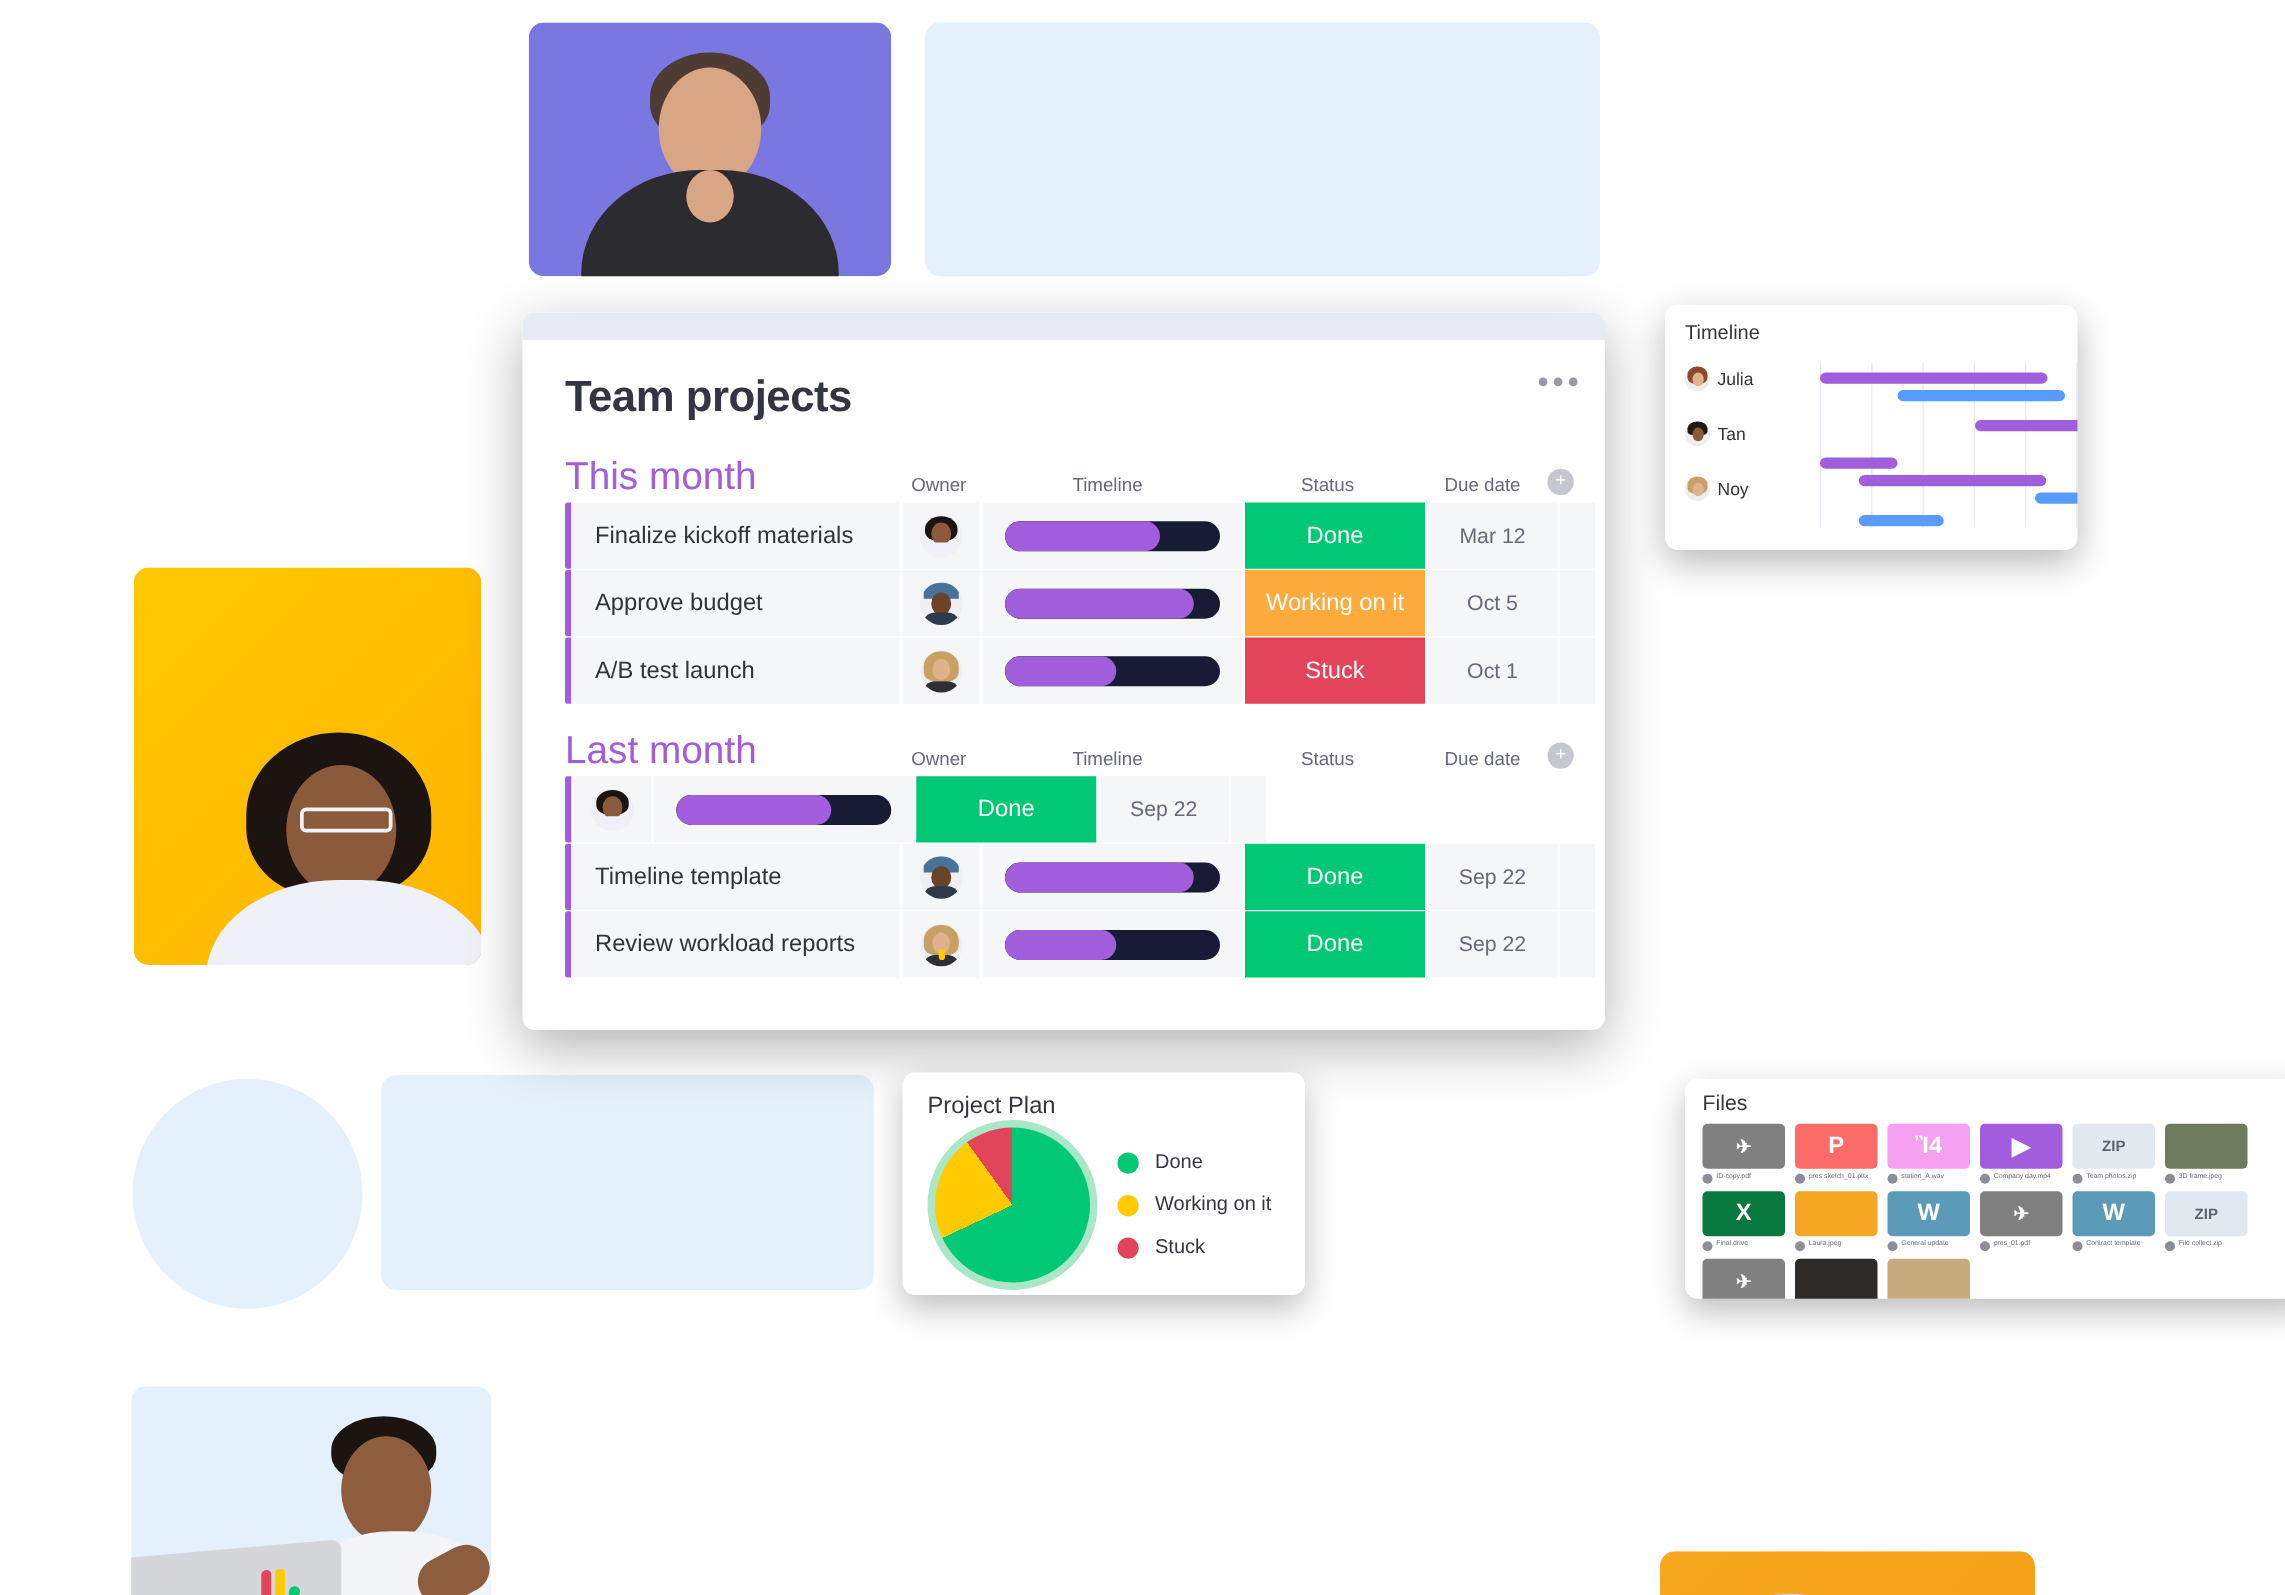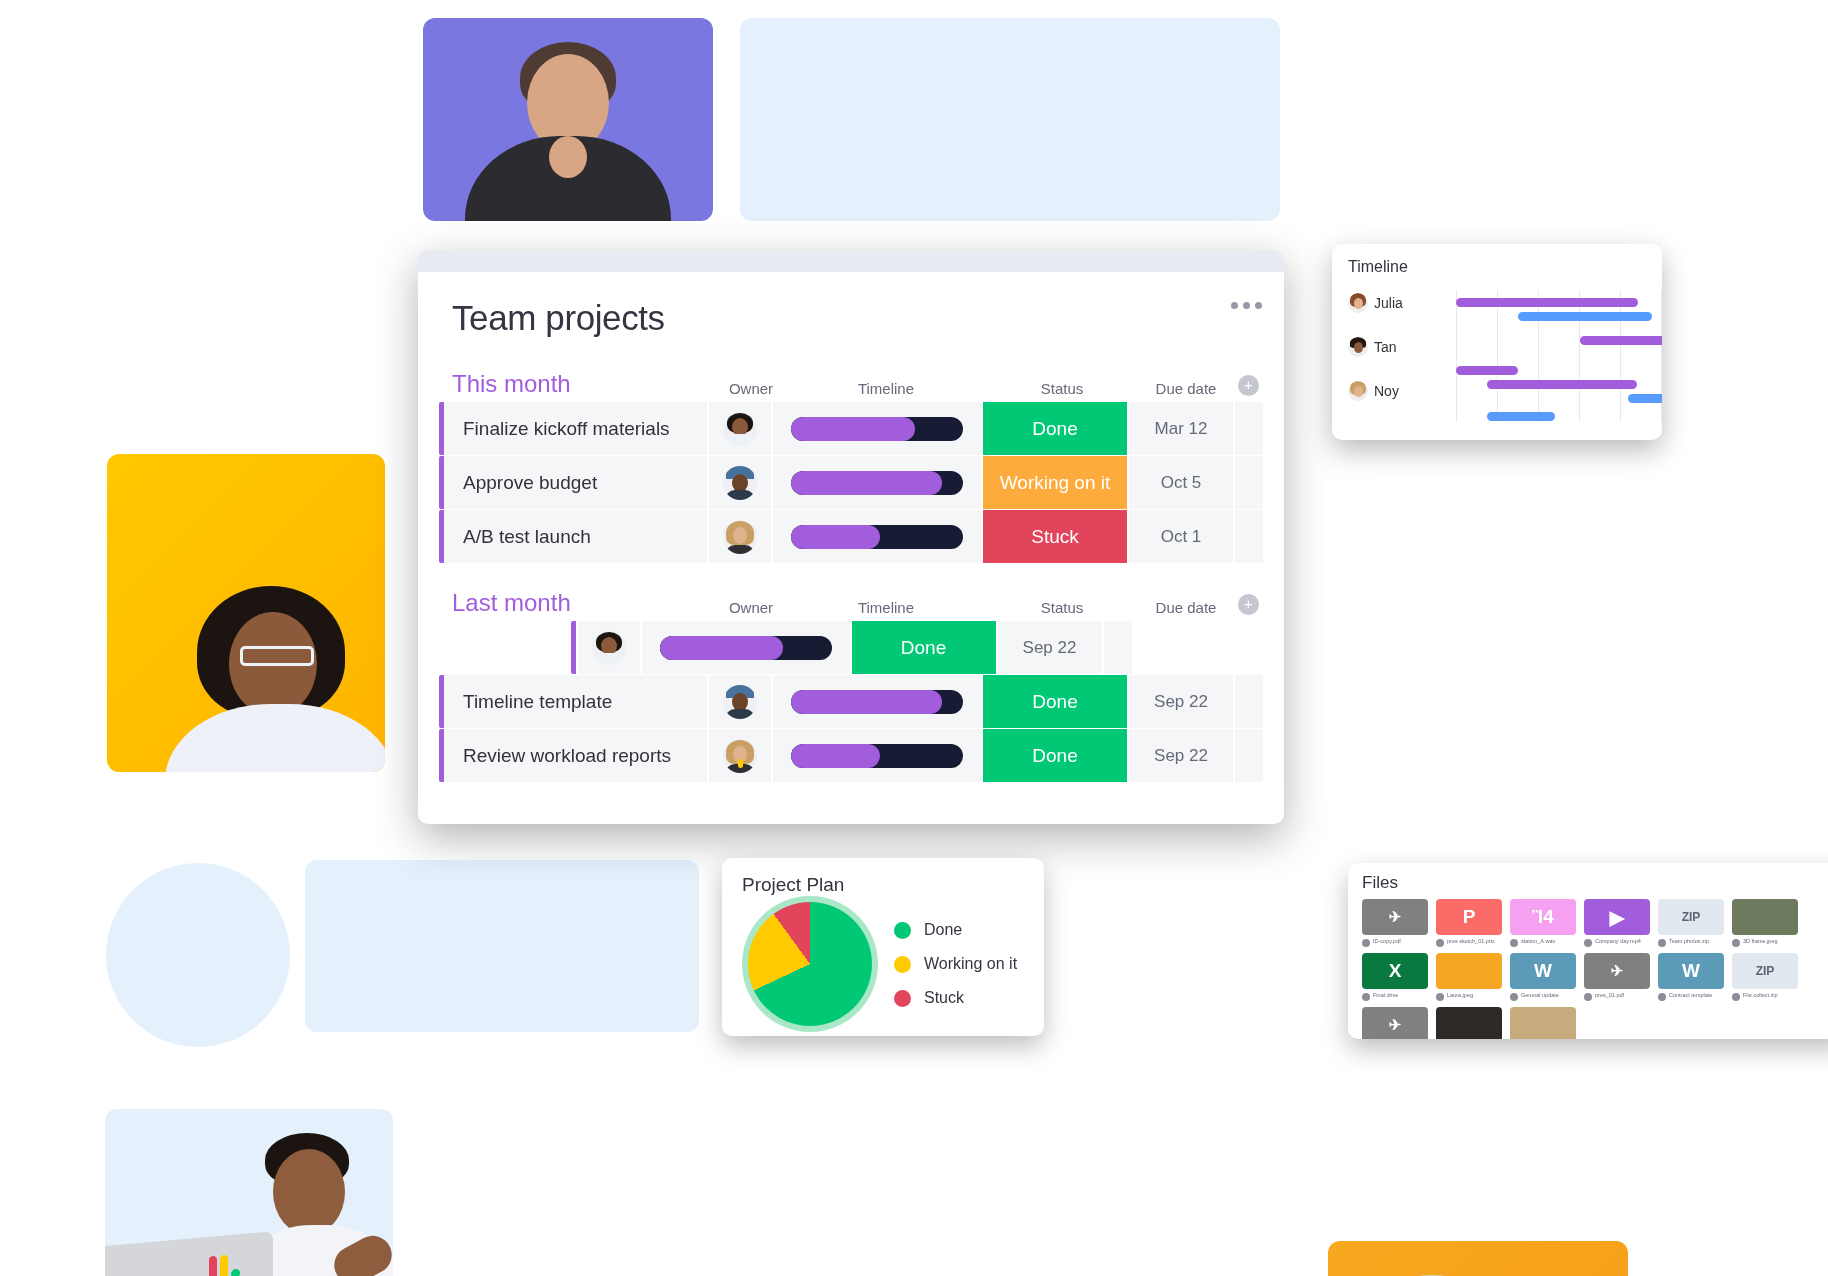--- a/index.html
+++ b/index.html
@@ -31,45 +31,45 @@
   #board{
     position:absolute; left:418px; top:250px; width:866px; height:574px;
     background:#ffffff; border-radius:10px;
     box-shadow:0 14px 44px rgba(0,0,0,.30);
     overflow:hidden;
   }
   #board .topbar{ height:22px; background:#e9ebf2; }
   #board .inner{ padding:26px 34px 0 34px; position:relative; }
 
   .board-title{
-    font-size:35px; font-weight:400; color:#333541; letter-spacing:-.4px;
+    font-size:35px; font-weight:700; color:#333541; letter-spacing:-.4px;
     margin-bottom:24px;
   }
   .dots{
     position:absolute; right:22px; top:30px; display:flex; gap:5px;
   }
   .dots i{ width:7px;height:7px;border-radius:50%;background:#9699a6;display:block; }
 
   .grp{ margin-bottom:18px; }
   .grp-head{ display:flex; align-items:flex-end; height:34px; margin-bottom:6px; }
   .grp-name{
-    font-size:24px; color:#a25ddc; width:268px; flex:none; line-height:1;
+    font-size:31px; color:#a25ddc; width:268px; flex:none; line-height:1;
   }
   .col-h{ font-size:15px; color:#676879; text-align:center; flex:none; line-height:1; }
   .c-owner{ width:62px; }
   .c-time{ width:208px; }
   .c-status{ width:144px; }
   .c-due{ width:104px;margin-top:32px; }
   .c-plus{ width:28px; display:flex; justify-content:center; }
   .plus-btn{
     width:21px;height:21px;border-radius:50%;background:#c5c7d0;
     color:#fff;font-size:15px;line-height:20px;text-align:center;
   }
 
-  .row{ display:flex; align-items:stretch; height:53px; margin-bottom:1px;justify-content:center; }
+  .row{ display:flex; align-items:stretch; height:53px; margin-bottom:1px; }
   .row .bar{ width:5px; background:#a25ddc; border-radius:2px 0 0 2px; flex:none; }
   .row .name{
     width:263px; flex:none; background:#f5f6f8; display:flex; align-items:center;
     padding-left:19px; font-size:19px; color:#323338;
   }
   .row .cell{ flex:none; background:#f5f6f8; display:flex; align-items:center; justify-content:center; margin-left:2px; }
   .cell.owner{ width:62px; }
   .cell.timeline{ width:208px; }
   .cell.due{ width:104px; font-size:17px; color:#676879; }
   .cell.blank{ width:28px; }

